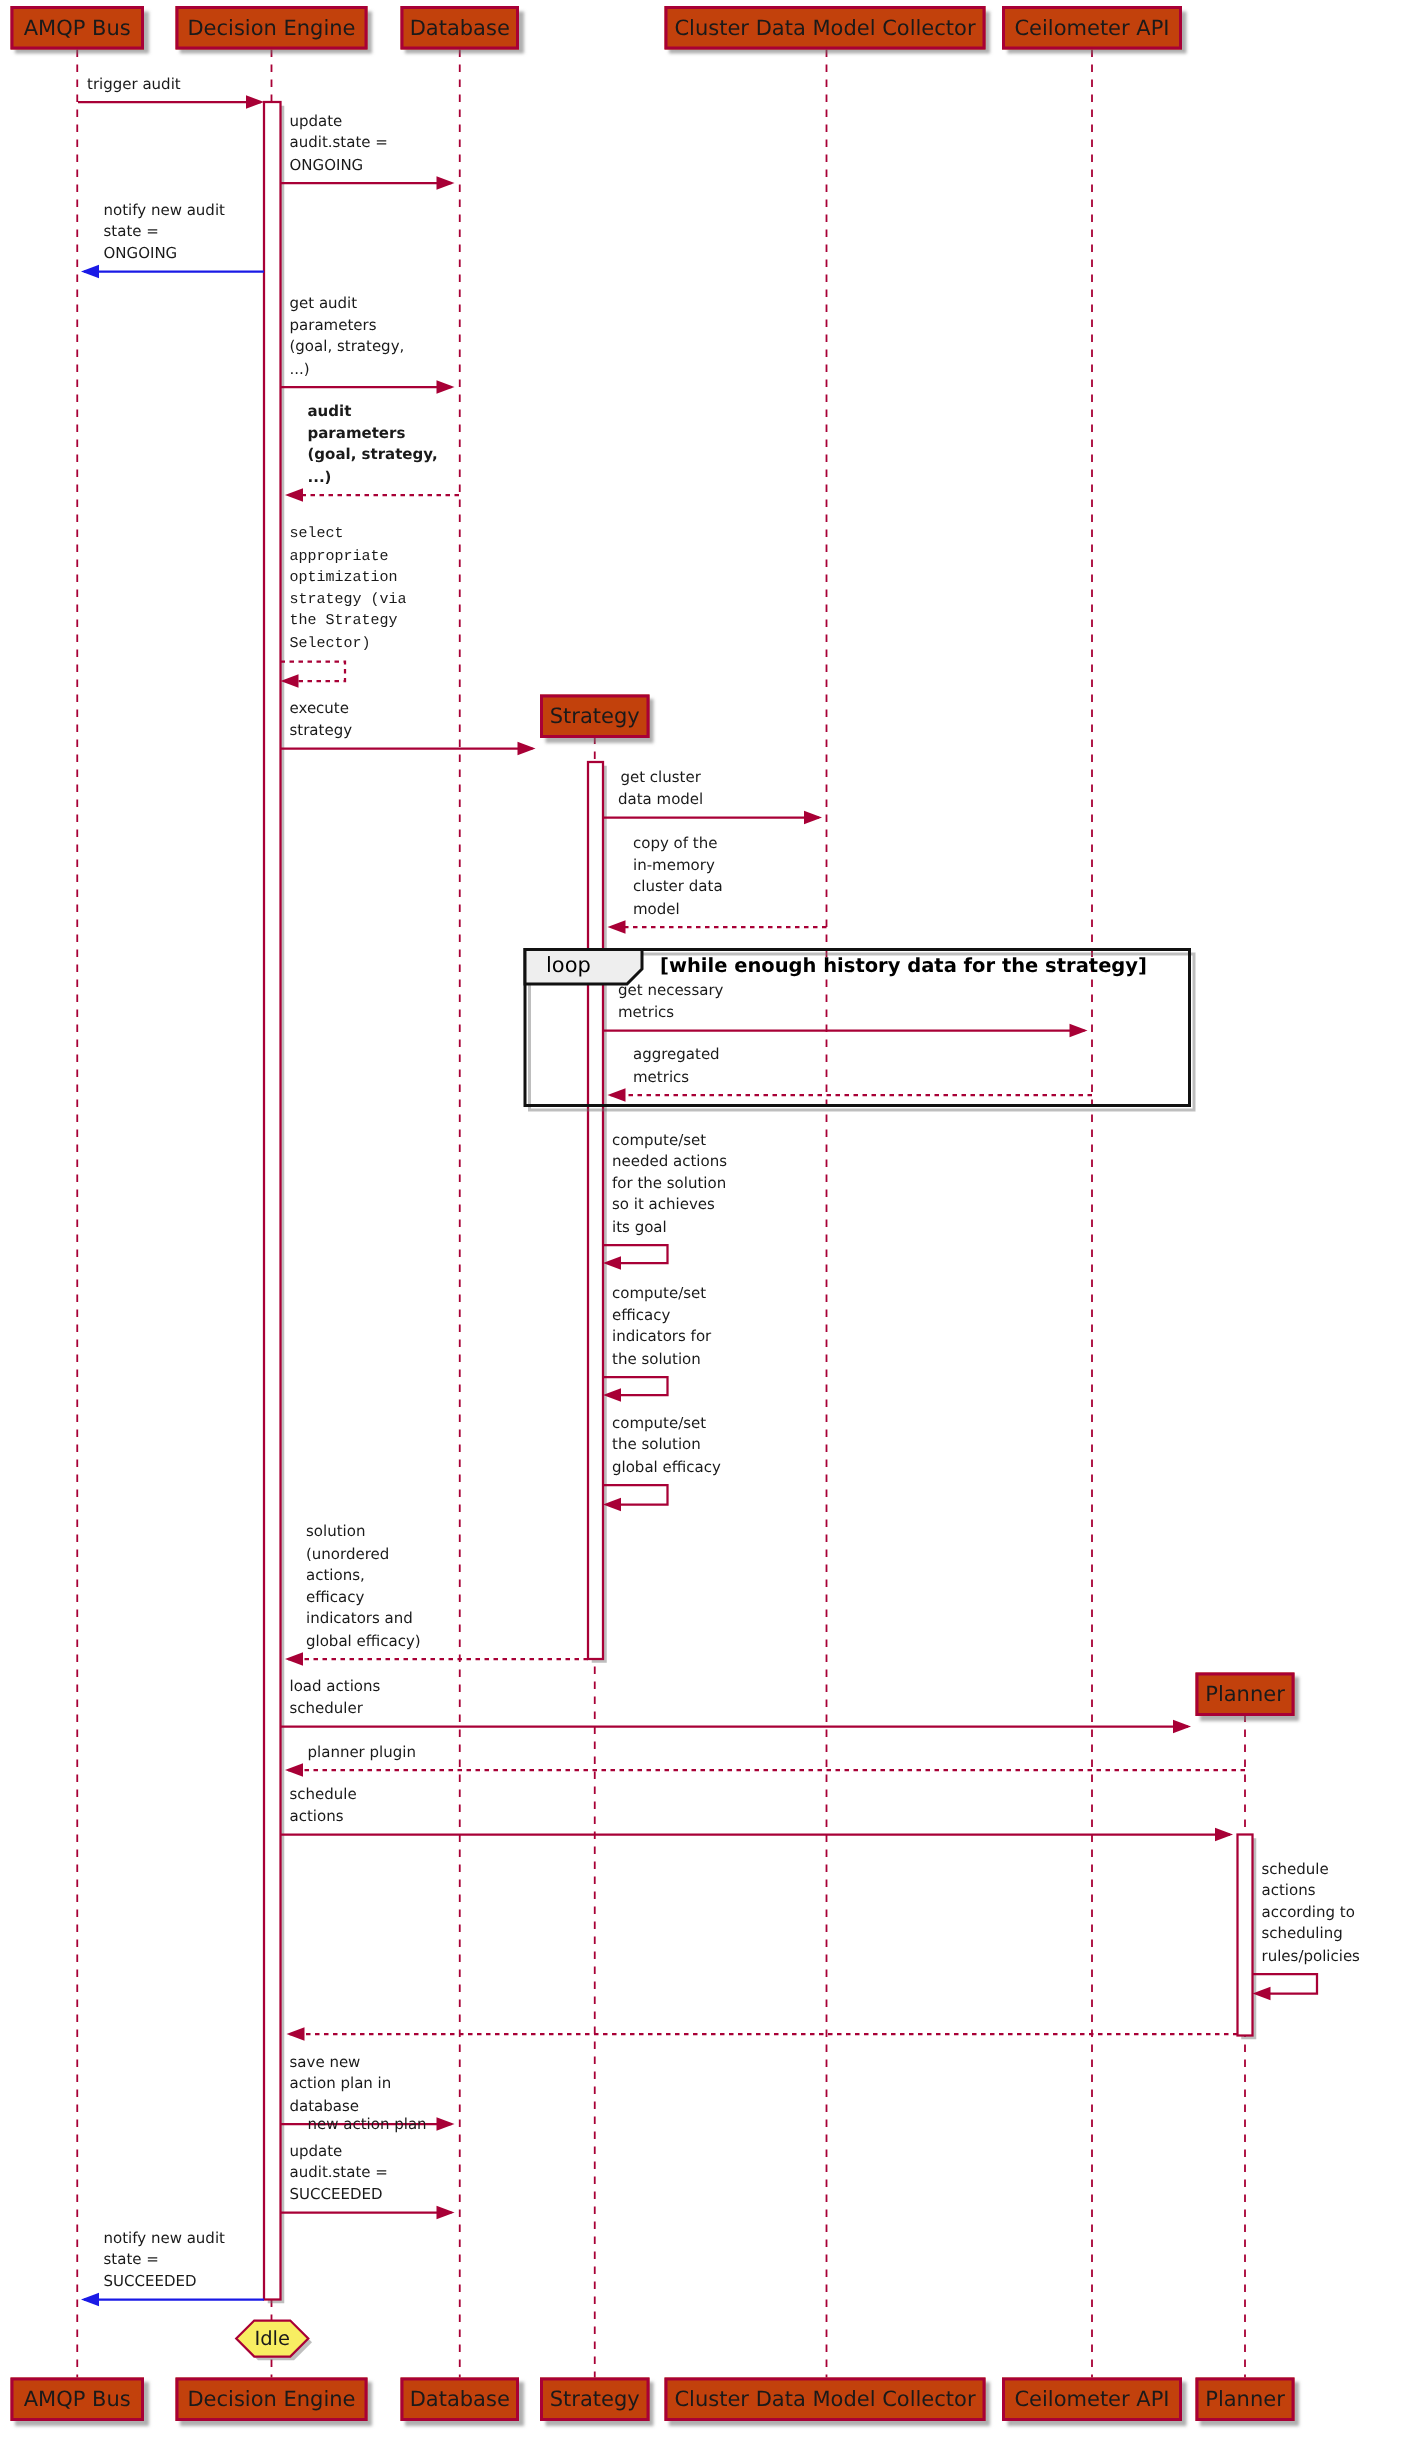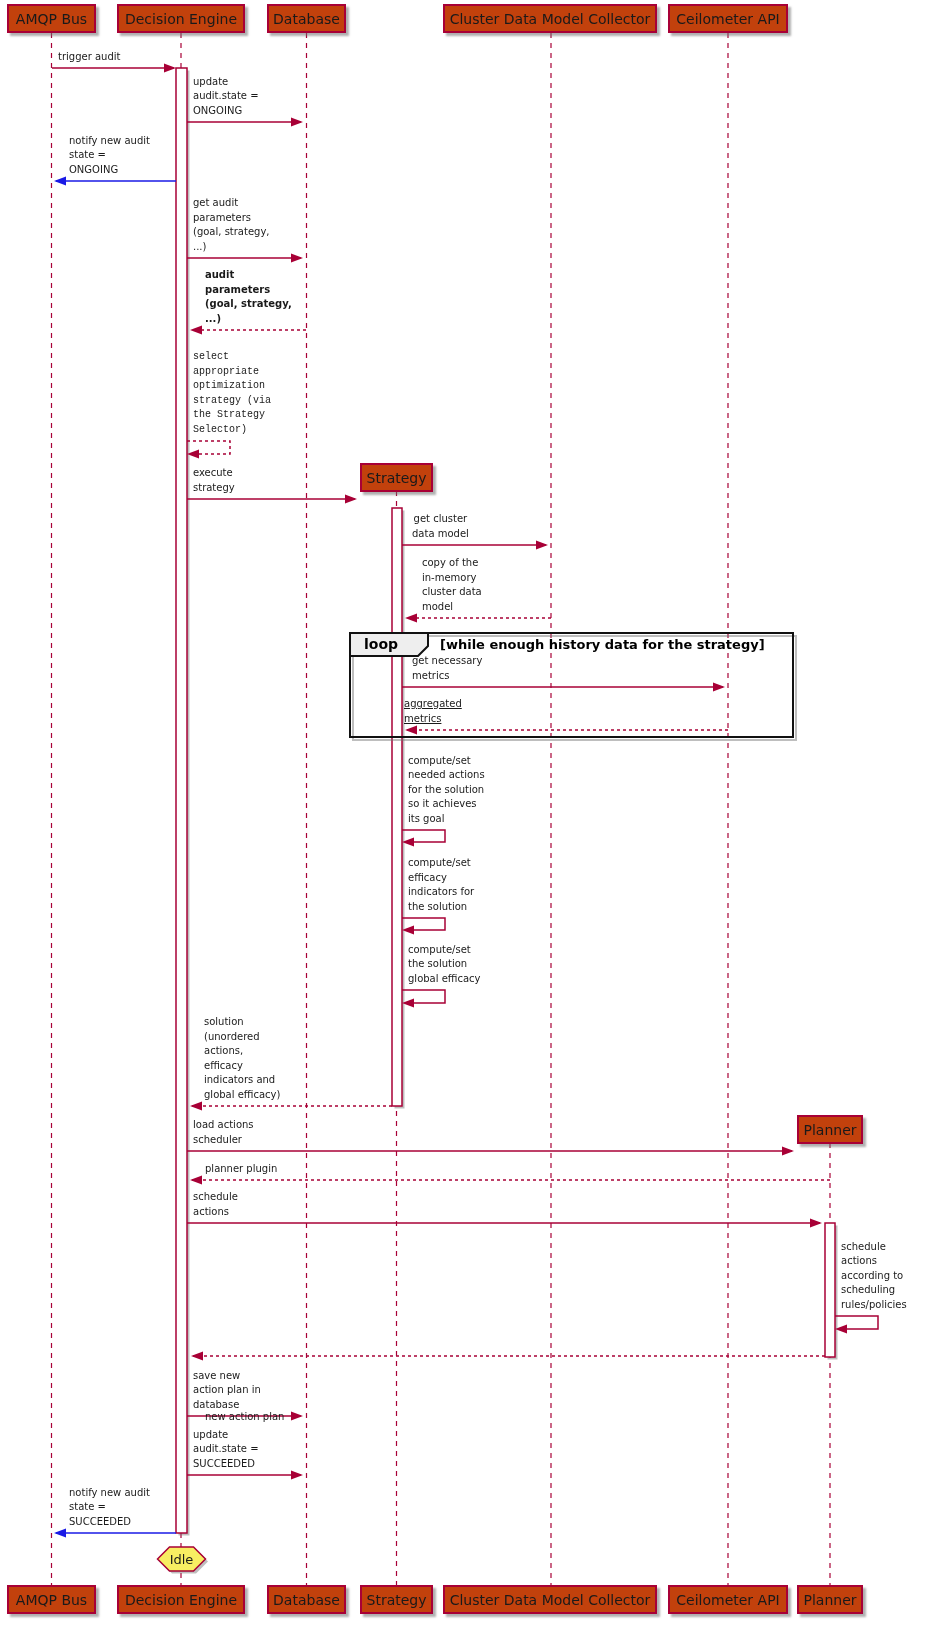--- a/index.html
+++ b/index.html
@@ -4,21 +4,21 @@
 <style>
   html,body{margin:0;padding:0;background:#ffffff;}
   #canvas{position:relative;width:938px;height:1626px;background:#ffffff;overflow:hidden;
           font-family:"DejaVu Sans", sans-serif;}
   #diagram-svg{position:absolute;left:0;top:0;}
   .pbox{position:absolute;background:#c2410c;border:2px solid #A80036;box-sizing:border-box;
         display:flex;align-items:center;justify-content:center;font-size:14px;color:#1a1a1a;
         white-space:nowrap;box-shadow:3px 3px 2px rgba(110,110,110,0.55);}
   .msg-label{position:absolute;font-size:10px;line-height:14.5px;color:#1a1a1a;
              white-space:pre-line;}
-  .loop-keyword{position:absolute;font-size:14px;font-weight:bold;color:#000;}
+  .loop-keyword{position:absolute;font-size:14px;font-weight:normal;color:#000;}
   .loop-cond{position:absolute;font-size:13px;font-weight:bold;color:#000;}
   .hex-label{position:absolute;font-size:13px;color:#1a1a1a;display:flex;align-items:center;
              justify-content:center;}
 </style>
 </head>
 <body>
 
 <div id="canvas">
   <svg id="diagram-svg" width="938" height="1626" viewBox="0 0 938 1626" xmlns="http://www.w3.org/2000/svg">
       <path d="M51.5 33 V 1585" stroke="#A80036" stroke-width="1.2" stroke-dasharray="5,5" fill="none"></path>
@@ -113,21 +113,21 @@
       <div class="msg-label" style="left: 193px; top: 466px;">execute
 strategy</div>
       <div class="msg-label" style="left: 412px; top: 512px; text-align: center;">get cluster
 data model</div>
       <div class="msg-label" style="left: 422px; top: 556px;">copy of the
 in-memory
 cluster data
 model</div>
       <div class="msg-label" style="left: 412px; top: 654px;">get necessary
 metrics</div>
-      <div class="msg-label" style="left: 404px; top: 697px; text-decoration: underline;">aggregated
+      <div class="msg-label" style="left: 422px; top: 697px;">aggregated
 metrics</div>
       <div class="msg-label" style="left: 408px; top: 753.5px;">compute/set
 needed actions
 for the solution
 so it achieves
 its goal</div>
       <div class="msg-label" style="left: 408px; top: 856px;">compute/set
 efficacy
 indicators for
 the solution</div>

